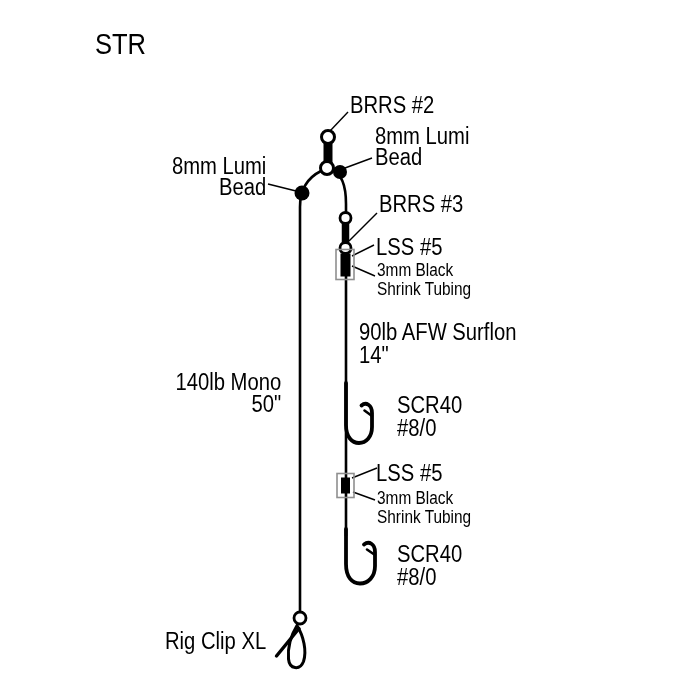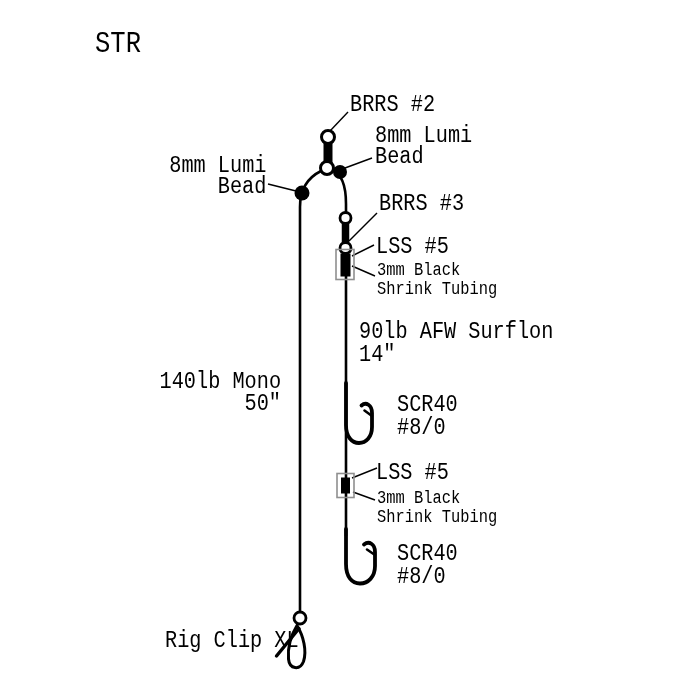--- a/index.html
+++ b/index.html
@@ -1,19 +1,19 @@
 <!DOCTYPE html>
 <html style="--ink: #000000; --bg: #ffffff; --tube: #8f8f8f;"><head>
 <meta charset="utf-8">
 <style>
   :root { --ink:#000; --tube:#8f8f8f; --bg:#fff; }
   html,body { margin:0; padding:0; background:var(--bg); }
   #canvas {
     position:relative; width:700px; height:700px; background:var(--bg);
-    font-family:Liberation Mono, monospace; color:var(--ink); overflow:hidden;
+    font-family:Liberation Sans, sans-serif; color:var(--ink); overflow:hidden;
   }
   #rig-svg { position:absolute; left:0; top:0; }
   .ink-stroke { stroke:var(--ink); fill:none; }
   .ink-fill   { fill:var(--ink); stroke:none; }
   .white-fill { fill:#fff; }
   .tube-stroke{ stroke:var(--tube); fill:none; }
   .lbl {
     position:absolute; white-space:nowrap; font-size:23px; line-height:22px;
     transform:scaleX(0.88); transform-origin:0 0; color:var(--ink);
   }

